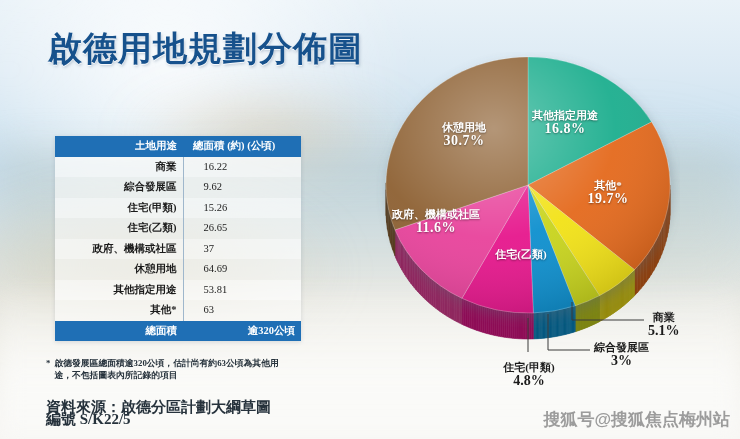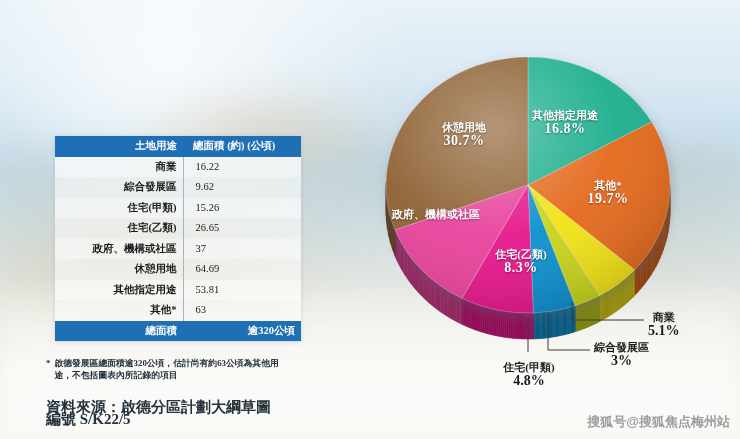--- a/index.html
+++ b/index.html
@@ -86,21 +86,21 @@
     text-align: right;
   }
   #data-table thead th.col-value { text-align: left; padding-left: 10px; }
   #data-table tbody tr { background: rgba(255,255,255,.72); }
   #data-table tbody tr:nth-child(even) { background: rgba(252,252,250,.62); }
   #data-table tbody td.col-label {
     text-align: right; color: #1b1b1b; font-weight: bold;
     border-right: 1px solid #9fb7cc; width: 128px;
   }
   #data-table tbody td.col-value {
-    text-align: left; color: #1b1b1b; padding-left: 12px;
+    text-align: left; color: #1b1b1b; padding-left: 20px;
     font-family: "Liberation Serif", "DejaVu Serif", serif;
   }
   #data-table tfoot td {
     background: #1f6fb5; color: #fff; font-weight: bold;
   }
   #data-table tfoot td.col-label { text-align: right; border-right: none; }
   #data-table tfoot td.col-value { text-align: right; padding-left: 10px; }
 
   
   #footnote-block {
@@ -142,36 +142,37 @@
   .callout .lbl-name { display: block; font-size: 11px; }
   .callout .lbl-pct { display: block; font-size: 14px; }
 
   #leader-svg { position: absolute; left: 0; top: 0; pointer-events: none; }
 
   
   #watermark {
     position: absolute; right: 10px; bottom: 8px;
     display: flex; align-items: center; gap: 3px;
     font-family: "Liberation Sans", sans-serif;
-    font-size: 13px; color: #8c8c8c; font-weight: bold;
+    font-size: 17px; color: #8c8c8c; font-weight: bold;
     opacity: .85;
   }
 </style>
 </head>
 <body>
 
 <div id="infographic">
 
   <div class="bg-blob" id="bg-sky-haze"></div>
   <div class="bg-blob" id="bg-dune"></div>
   <div class="bg-blob" id="bg-terrain-right"></div>
   <div class="bg-blob" id="bg-horizon"></div>
   <div class="bg-blob" id="bg-terrain-left"></div>
   <div class="bg-blob" id="bg-ground"></div>
 
+  <div id="title">啟德用地規劃分佈圖</div>
 
   <table id="data-table">
     <thead>
       <tr>
         <th class="col-label">土地用途</th>
         <th class="col-value">總面積 (約) (公頃)</th>
       </tr>
     </thead>
     <tbody id="table-body">
         <tr>
@@ -479,25 +480,25 @@
       <span class="lbl-pct">16.8%</span>
     </div>
 
     <div class="slice-label" style="left:192px; top:126px; width:80px;">
       <span class="lbl-name">其他*</span>
       <span class="lbl-pct">19.7%</span>
     </div>
 
     <div class="slice-label" style="left:90px; top:195px; width:110px;">
       <span class="lbl-name">住宅(乙類)</span>
-      <span class="lbl-pct">8.3%</span>
     </div>
 
     <div class="slice-label" style="left:-8px; top:155px; width:136px;">
       <span class="lbl-name">政府、機構或社區</span>
+      <span class="lbl-pct">11.6%</span>
     </div>
 
     <div class="callout" style="left:272px; top:258px;">
       <span class="lbl-name">商業</span>
       <span class="lbl-pct">5.1%</span>
     </div>
 
     <div class="callout" style="left:218px; top:288px;">
       <span class="lbl-name">綜合發展區</span>
       <span class="lbl-pct">3%</span>

